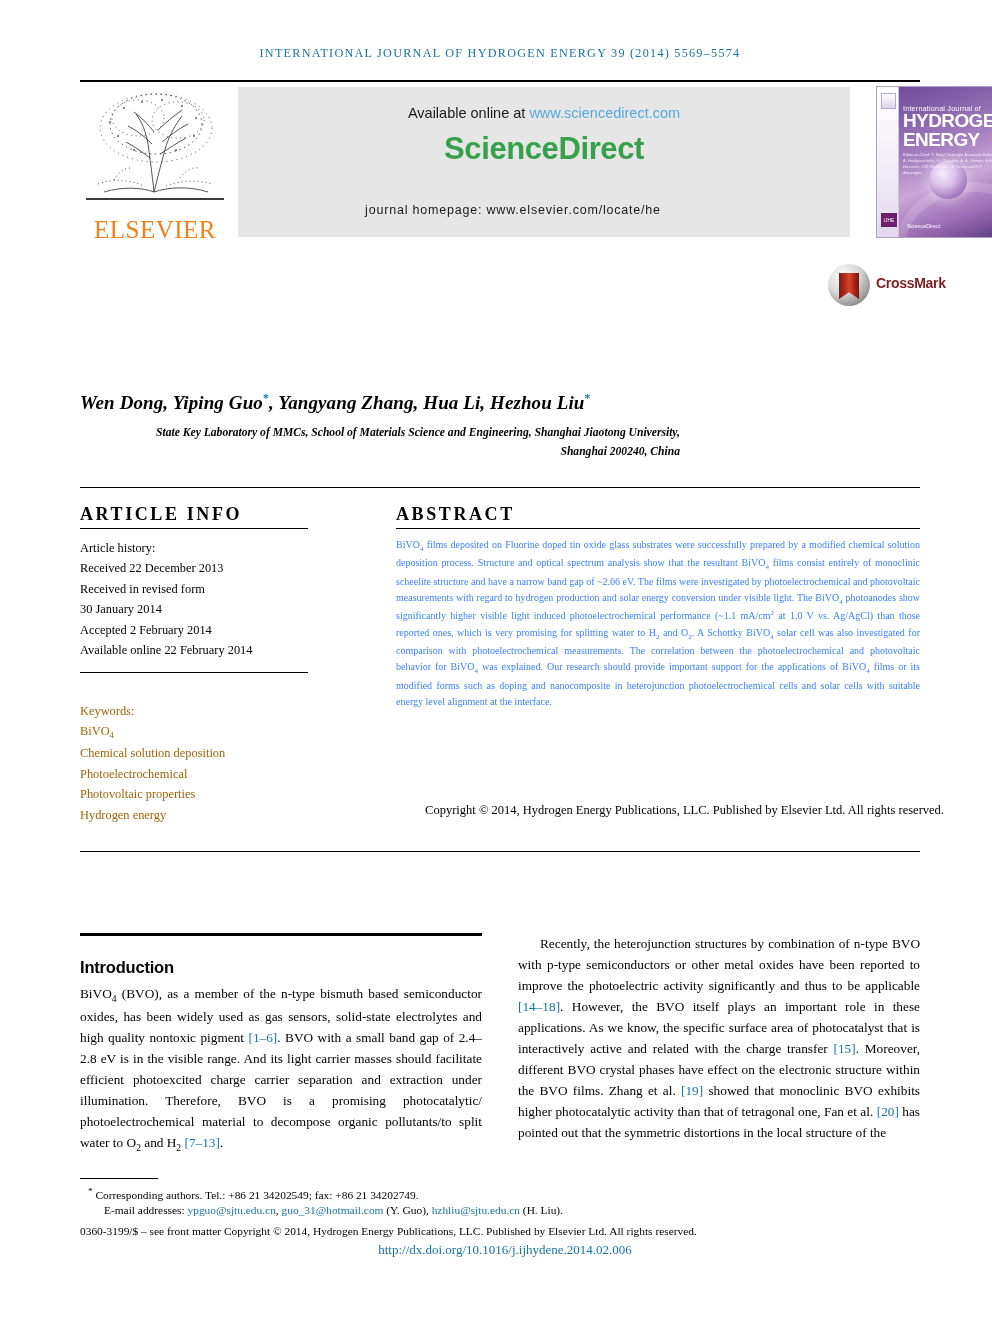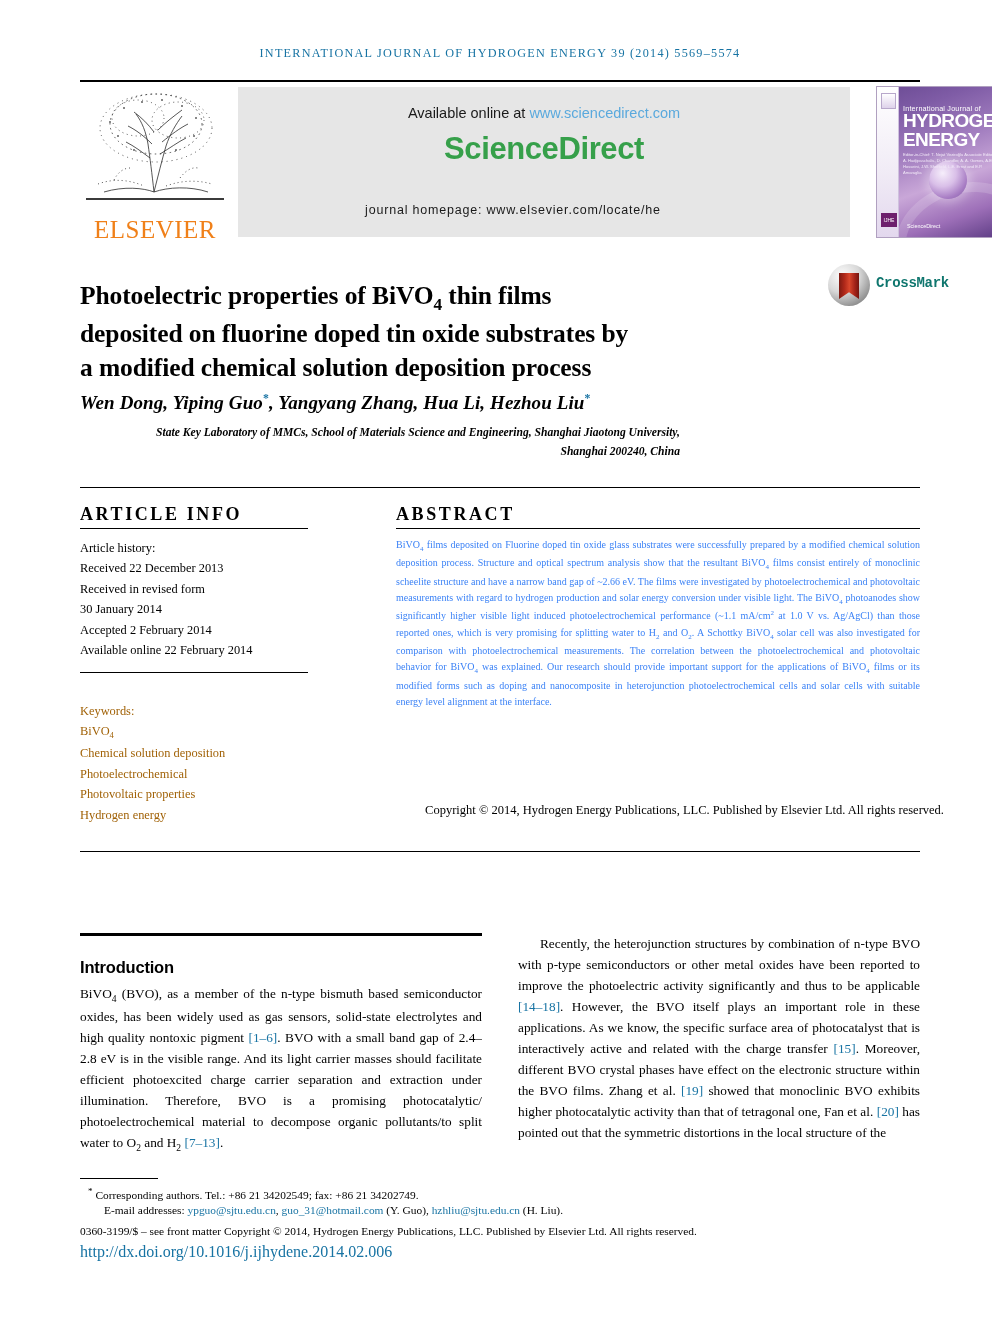--- a/index.html
+++ b/index.html
@@ -272,24 +272,24 @@
     position: absolute;
     left: 11px; top: 9px;
     width: 20px; height: 26px;
     background: linear-gradient(90deg,#7d1a12 0%, #b1291a 28%, #d8462c 52%, #a6241a 78%, #74150f 100%);
     clip-path: polygon(0 0, 100% 0, 100% 100%, 50% 74%, 0 100%);
   }
   .cm-label {
     position: absolute;
     left: 48px;
     top: 13px;
-    font-family: Liberation Mono, monospace;
+    font-family: Liberation Sans, sans-serif;
     font-size: 14px;
     font-weight: bold;
-    color: #0f766e;
+    color: #7f1d1d;
     letter-spacing: -0.3px;
   }
 
   
   .authors {
     position: absolute;
     left: 80px;
     top: 392px;
     width: 840px;
     font-family: "Liberation Serif", serif;
@@ -507,22 +507,23 @@
     font-size: 11.4px;
     line-height: 1.62;
     color: #000;
   }
   .foot-doi {
     position: absolute;
     left: 80px;
     top: 1239px;
     width: 850px;
     font-family: "Liberation Serif", serif;
-    font-size: 16px;
+    font-size: 13px;
     line-height: 1.62;
+    text-align: center;
   }
   .foot-doi a { color: #1773a3; text-decoration: none; }
 </style>
 </head>
 <body>
 
 <div class="page">
 
   <div class="running-head">INTERNATIONAL JOURNAL OF HYDROGEN ENERGY 39 (2014) 5569–5574</div>
 
@@ -584,21 +585,20 @@
       <div class="cover-ij">International Journal of</div>
       <div class="cover-h">HYDROGEN</div>
       <div class="cover-e">ENERGY</div>
       <div class="cover-eds">Editor-in-Chief: T. Nejat Veziroğlu
 Associate Editors: A. Hadjipaschalis, D. Chandler, A. A. Gomes, A.E. Hosseini, J.W. Sheffield, L.E. Ernst and E.P. Amaraglia</div>
       <div class="cover-ihe">IJHE</div>
       <div class="cover-sd">ScienceDirect</div>
     </div>
   </div>
 
-  <h1 class="title"><span>Photoelectric properties of BiVO</span><sub>4</sub><span> thin films</span><br><span>deposited on fluorine doped tin oxide substrates by</span><br><span>a modified chemical solution deposition process</span></h1>
 
   <div class="crossmark">
     <div class="cm-circle">
       <div class="cm-book"></div>
     </div>
     <div class="cm-label">CrossMark</div>
   </div>
 
   <div class="authors"><span>Wen Dong, Yiping Guo</span><sup>*</sup><span>, Yangyang Zhang, Hua Li, Hezhou Liu</span><sup>*</sup></div>
 

